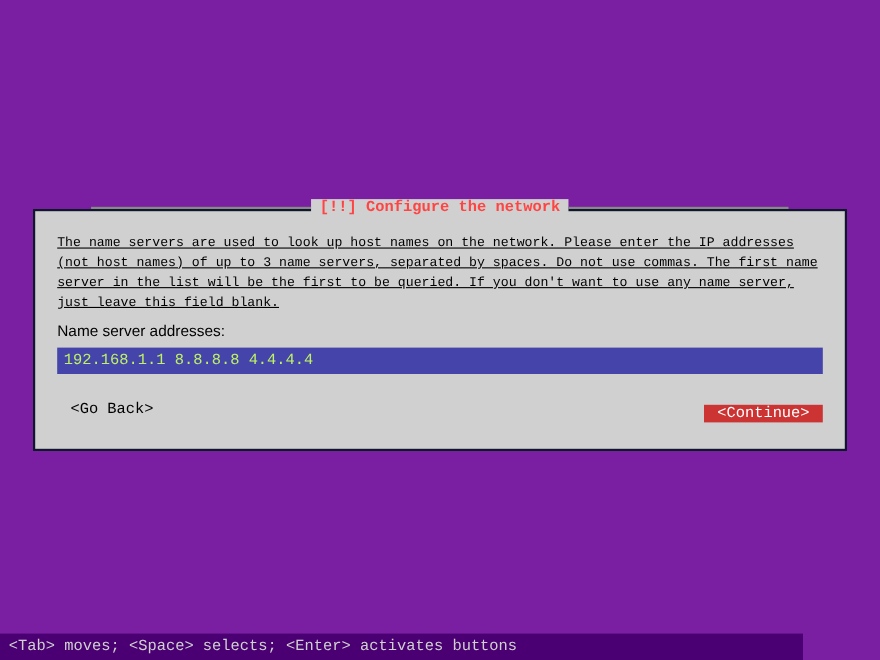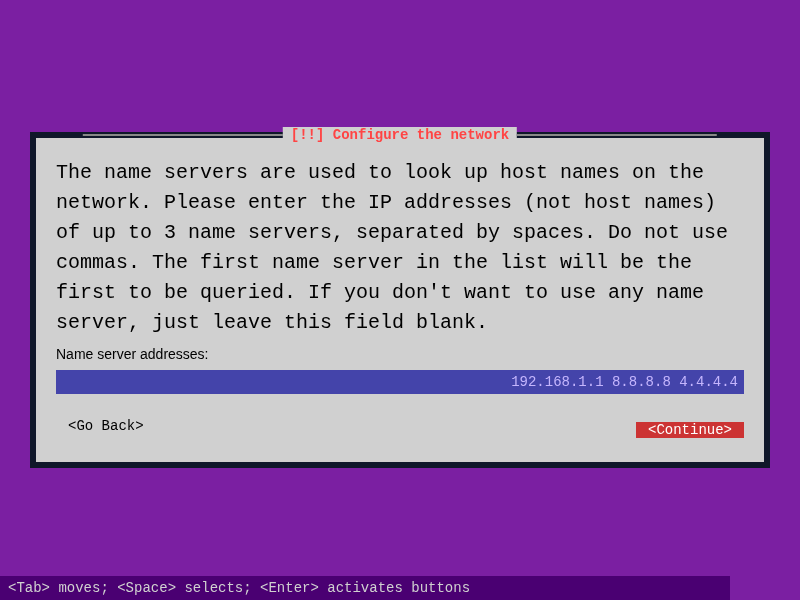--- a/index.html
+++ b/index.html
@@ -18,21 +18,21 @@
       flex-direction: column;
       align-items: center;
       justify-content: center;
       position: relative;
       overflow: hidden;
     }
 
     .dialog-container {
       width: 740px;
       background-color: #d0d0d0;
-      border: 6px solid #0f172a;
+      border: 2px solid #0f172a;
       position: relative;
       padding: 0;
     }
 
     .dialog-title-bar {
       display: flex;
       align-items: center;
       justify-content: center;
       gap: 0;
       position: absolute;
@@ -57,43 +57,43 @@
       font-weight: bold;
     }
 
     .dialog-content {
       padding: 20px 20px 20px 20px;
     }
 
     .description-text {
       color: #000;
       font-family: 'Courier New', Courier, monospace;
-      font-size: 20px;
+      font-size: 12px;
       line-height: 1.5;
       margin-bottom: 8px;
+      text-decoration: underline;
     }
 
     .label-text {
       color: #000;
       font-family: Liberation Sans, sans-serif;
       font-size: 14px;
       margin-bottom: 8px;
     }
 
     .input-field {
       width: 100%;
       background-color: #4444aa;
-      color: #c4b5fd;
+      color: #bef264;
       border: none;
       padding: 4px 6px;
       font-family: 'Courier New', Courier, monospace;
       font-size: 14px;
       outline: none;
       margin-bottom: 16px;
-      text-align: right;
     }
 
     .button-row {
       display: flex;
       justify-content: space-between;
       align-items: flex-end;
       padding: 4px 0;
     }
 
     .btn-go-back {

